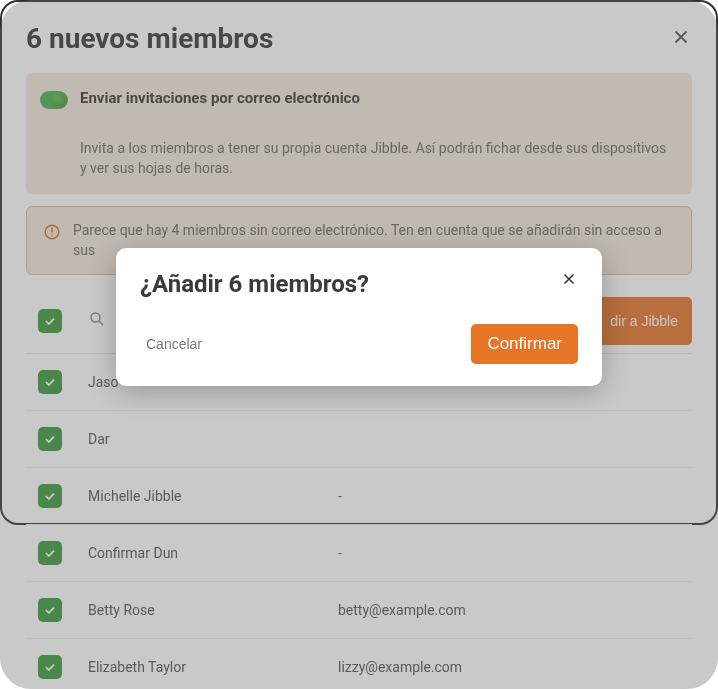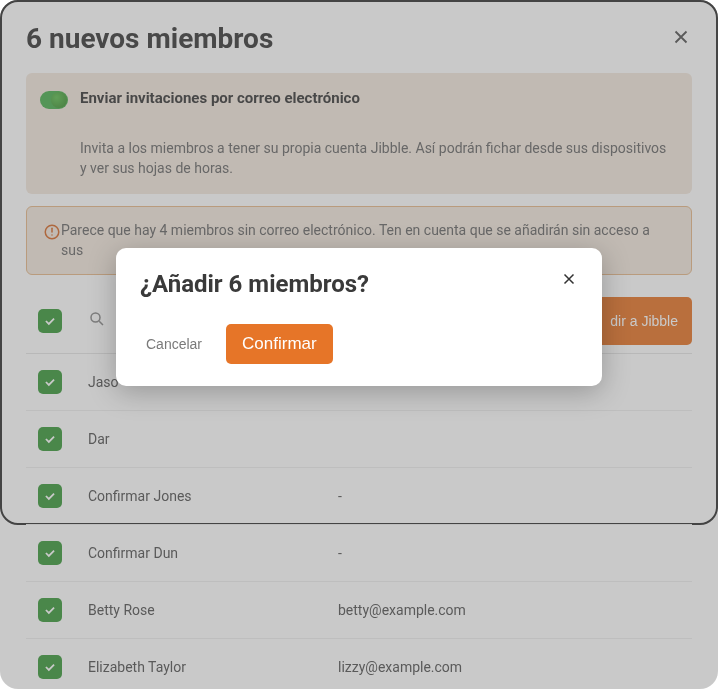--- a/index.html
+++ b/index.html
@@ -74,20 +74,21 @@
       color: #6a6a6a;
       line-height: 1.4;
       margin-top: 32px;
     }
     .warning-box {
       background: #f3e8dd;
       border: 1px solid #e6b88a;
       border-radius: 6px;
       padding: 14px 16px;
       display: flex;
+      gap: 12px;
       margin-bottom: 14px;
     }
     .warning-icon {
       width: 18px;
       height: 18px;
       flex-shrink: 0;
       margin-top: 2px;
     }
     .warning-icon svg { width: 18px; height: 18px; }
     .warning-text {
@@ -146,21 +147,21 @@
       color: #555;
     }
     
     .overlay {
       position: absolute;
       inset: 0;
       background: rgba(100,100,100,0.35);
       display: flex;
       align-items: flex-start;
       justify-content: center;
-      border-radius: 18px;
+      border-radius: 31px;
     }
     .dialog {
       background: #fff;
       border-radius: 10px;
       width: 486px;
       margin-top: 248px;
       padding: 22px 24px 22px 24px;
       box-shadow: 0 6px 28px rgba(0,0,0,0.25);
     }
     .dialog-header {
@@ -176,21 +177,21 @@
     }
     .dialog-close { color: #333; cursor: pointer; }
     .dialog-close svg { width: 18px; height: 18px; }
     .dialog-body {
       font-size: 15px;
       color: #444;
       margin-bottom: 40px;
     }
     .dialog-actions {
       display: flex;
-      justify-content: flex-start;
+      justify-content: space-between;
       gap: 18px;
       align-items: center;
     }
     .btn-cancel {
       background: none;
       border: none;
       color: #7a7a7a;
       font-size: 14px;
       cursor: pointer;
       padding: 8px 6px;
@@ -271,21 +272,21 @@
     </div>
     <div class="name">Dar</div>
     <div class="email"></div>
   </div>
         <div class="row">
     <div class="checkbox">
       <svg viewBox="0 0 24 24">
               <path d="M5 12l5 5L19 8"></path>
             </svg>
     </div>
-    <div class="name">Confirmar Jones</div>
+    <div class="name">Michelle Jibble</div>
     <div class="email">-</div>
   </div>
         <div class="row">
     <div class="checkbox">
       <svg viewBox="0 0 24 24">
               <path d="M5 12l5 5L19 8"></path>
             </svg>
     </div>
     <div class="name">Confirmar Dun</div>
     <div class="email">-</div>

